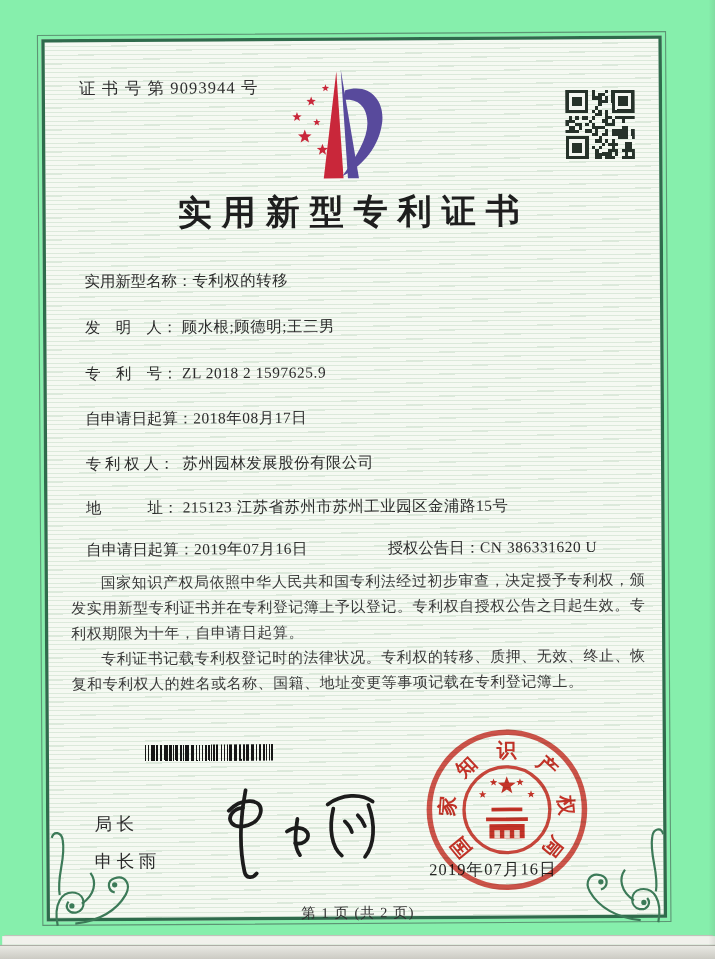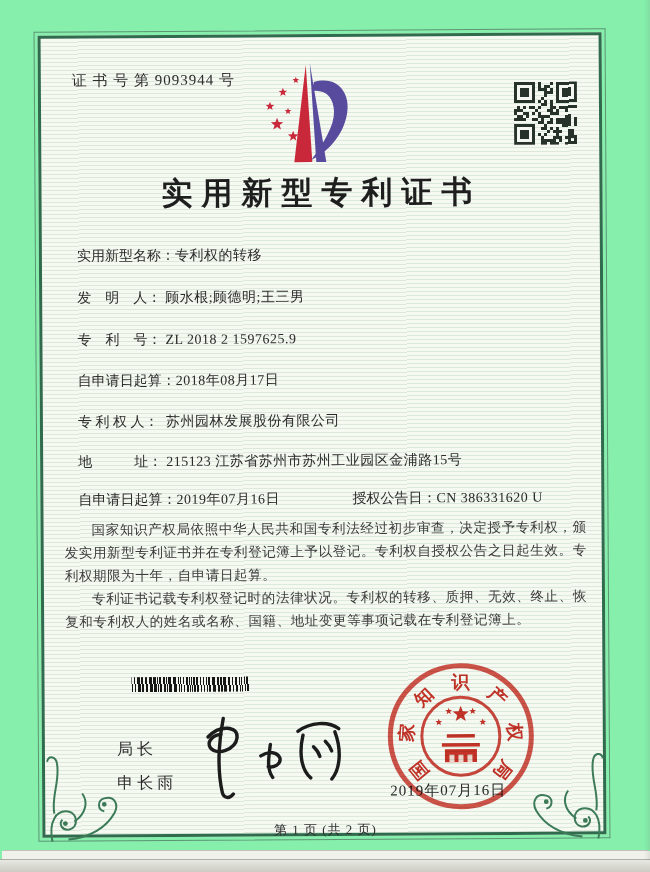--- a/index.html
+++ b/index.html
@@ -15,21 +15,21 @@
        background-image:repeating-linear-gradient(0deg,rgba(116,168,124,.20) 0px,rgba(116,168,124,.20) 1px,rgba(255,255,255,0) 1px,rgba(255,255,255,0) 4px);}
   .certno{left:74px;top:70px;font-size:15px;color:#2e2e2e;letter-spacing:1px;}
   .title{left:40px;top:172px;width:566px;text-align:center;font-size:31px;font-weight:700;
        letter-spacing:9px;color:#1e1e1e;}
   .fieldrow{left:78px;width:512px;font-size:14px;color:#2b2b2b;white-space:nowrap;}
   .fieldrow .lab{display:inline-block;min-width:88px;}
   .fieldrow .val{letter-spacing:.5px;}
   .pair2{position:absolute;left:274px;top:0;}
   .paras{left:64px;top:517px;width:522px;color:#3a3a3a;}
   .paras p{margin:0;font-size:13.5px;line-height:23px;text-align:justify;text-indent:2em;letter-spacing:.6px;}
-  .bureau{left:84px;font-size:16px;color:#2b2b2b;letter-spacing:4px;margin-left:31px;}
+  .bureau{left:84px;font-size:16px;color:#2b2b2b;letter-spacing:4px;}
   .footer{left:40px;top:821px;width:566px;text-align:center;font-size:13px;color:#2f2f2f;letter-spacing:1px;}
   .seal{left:386px;top:664px;width:146px;height:146px;border-radius:50%;
        border:5px solid rgba(205,48,38,.82);box-sizing:border-box;mix-blend-mode:multiply;}
   .sc{position:absolute;left:50%;top:50%;width:22px;height:22px;margin:-11px 0 0 -11px;
        text-align:center;font-size:18px;font-weight:700;color:#cd342a;line-height:22px;}
   .s0{transform:rotate(-129deg) translateY(-54px);} .s1{transform:rotate(-86deg) translateY(-54px);}
   .s2{transform:rotate(-43deg) translateY(-54px);}  .s3{transform:rotate(0deg) translateY(-54px);}
   .s4{transform:rotate(43deg) translateY(-54px);}   .s5{transform:rotate(86deg) translateY(-54px);}
   .s6{transform:rotate(129deg) translateY(-54px);}
   .sealdate{left:388px;top:782px;font-size:15px;color:#2a2a2a;letter-spacing:1px;mix-blend-mode:multiply;}

